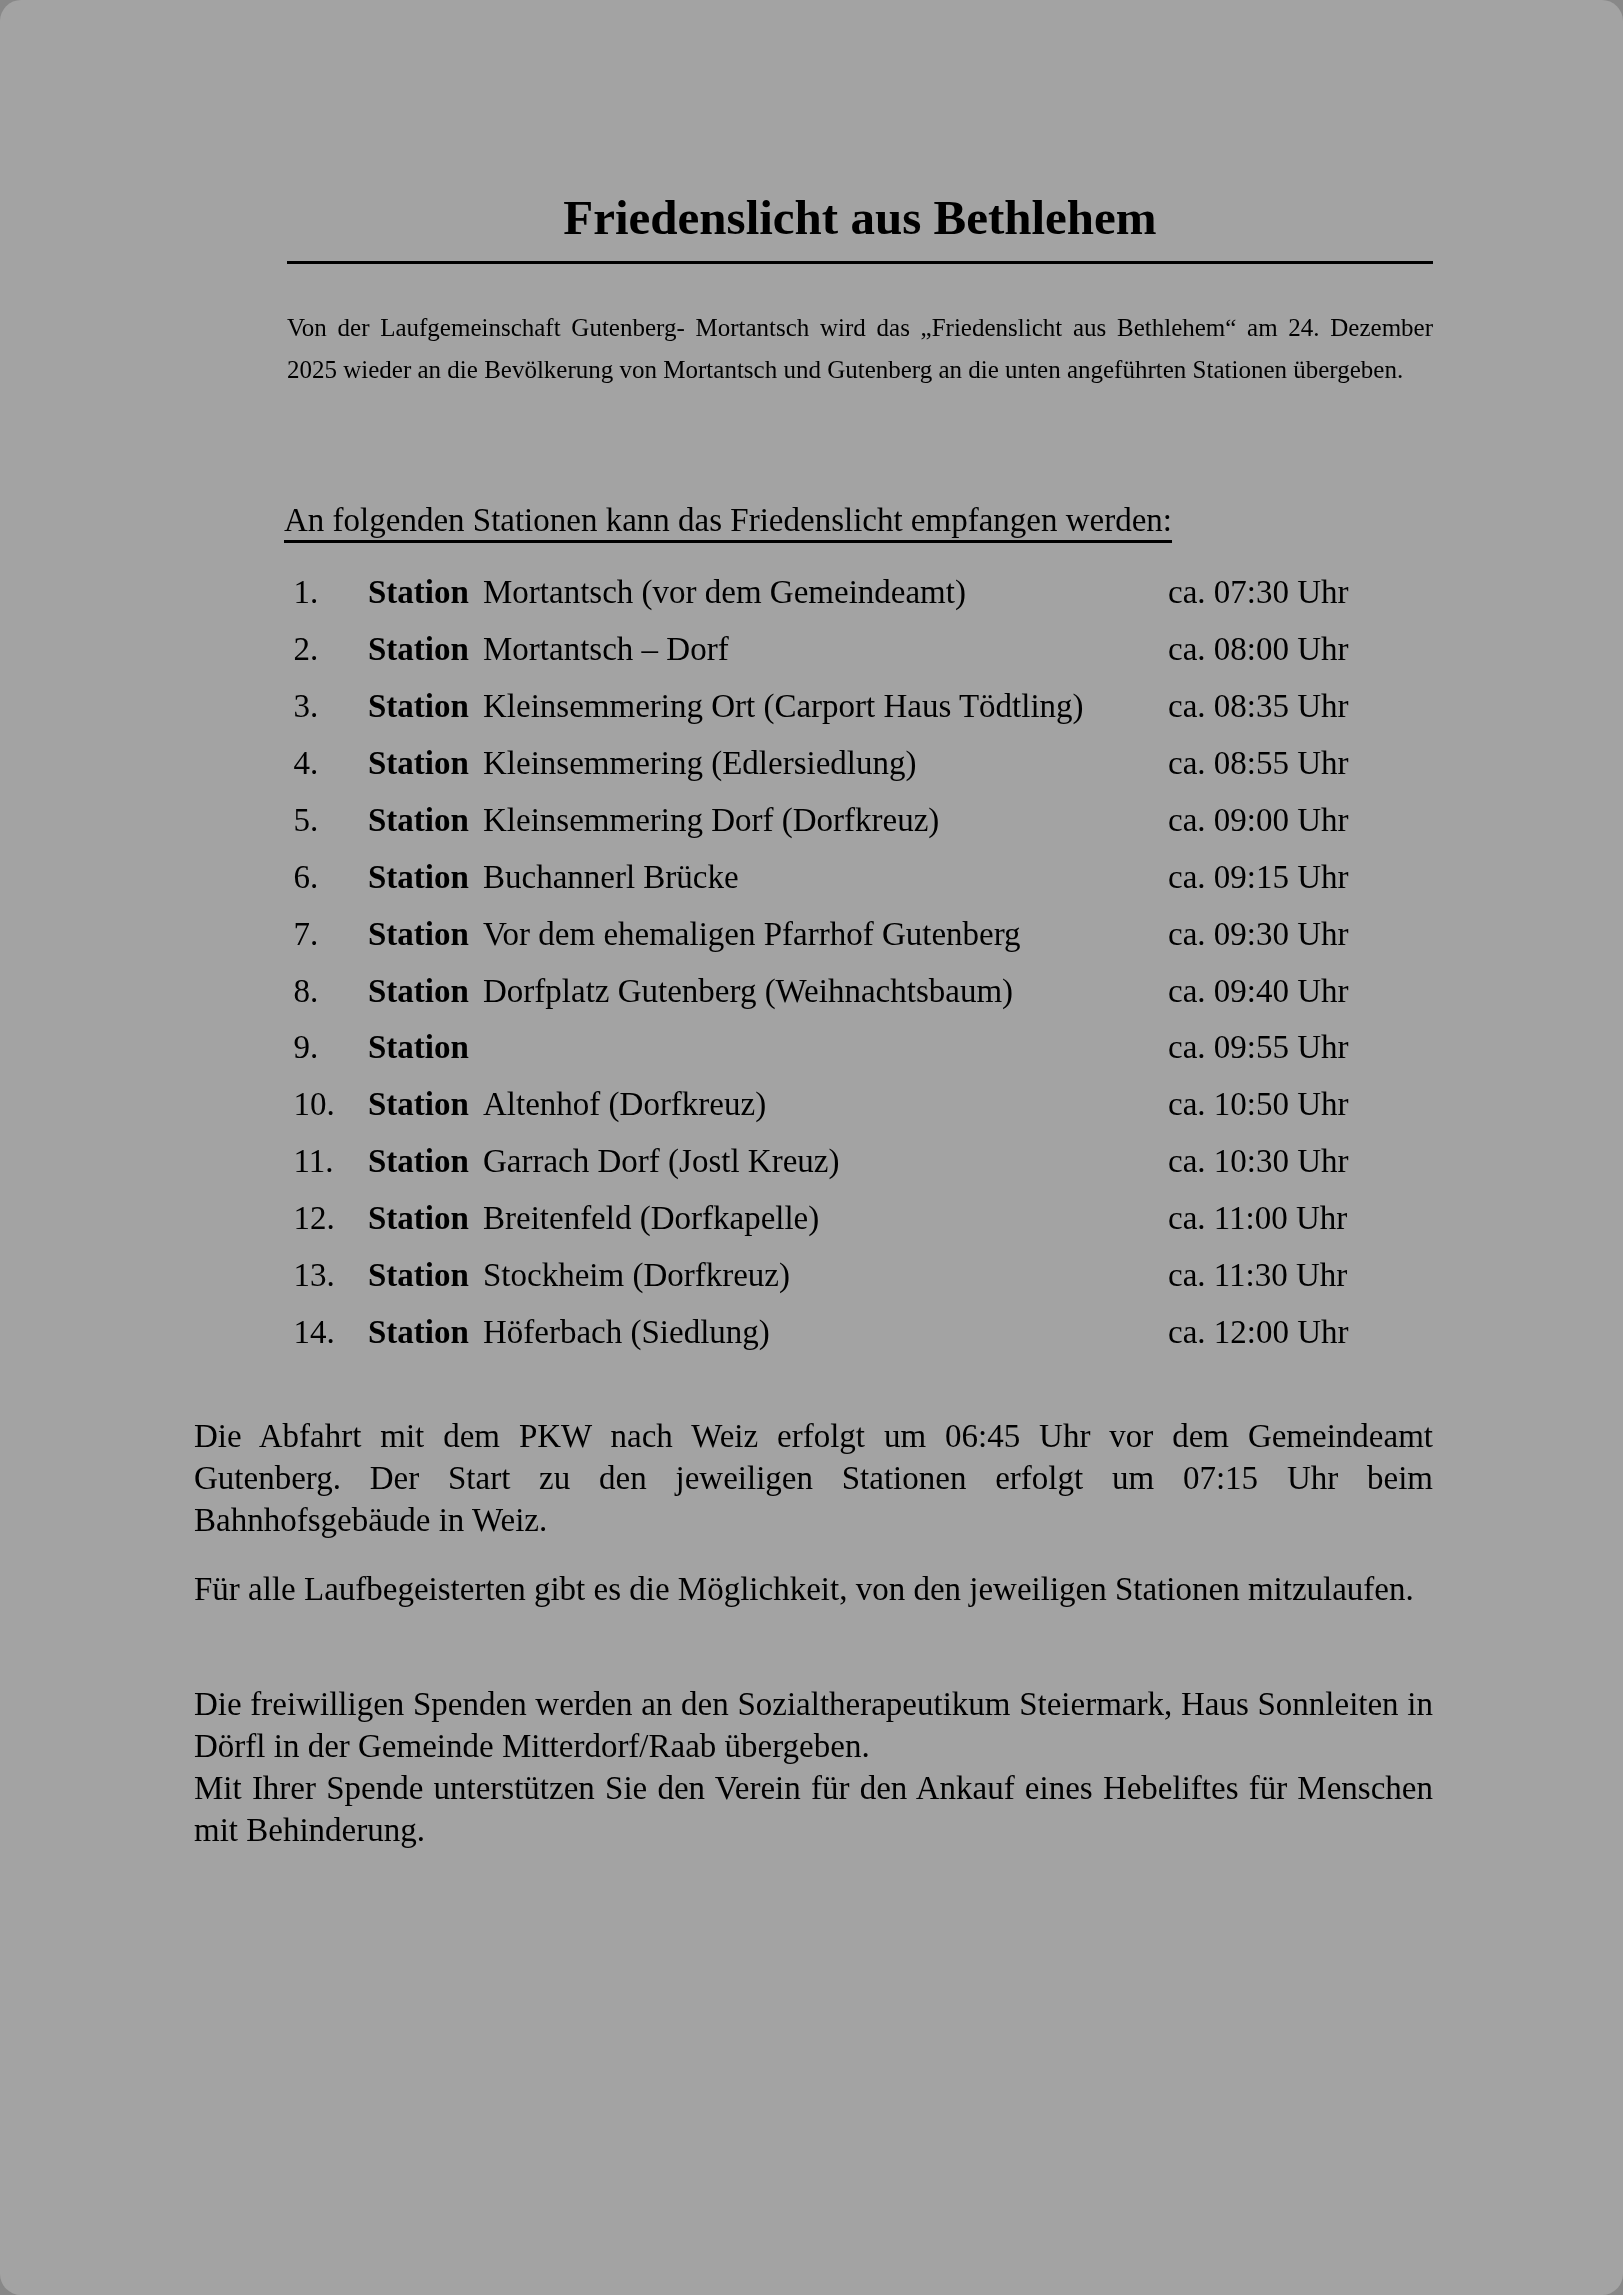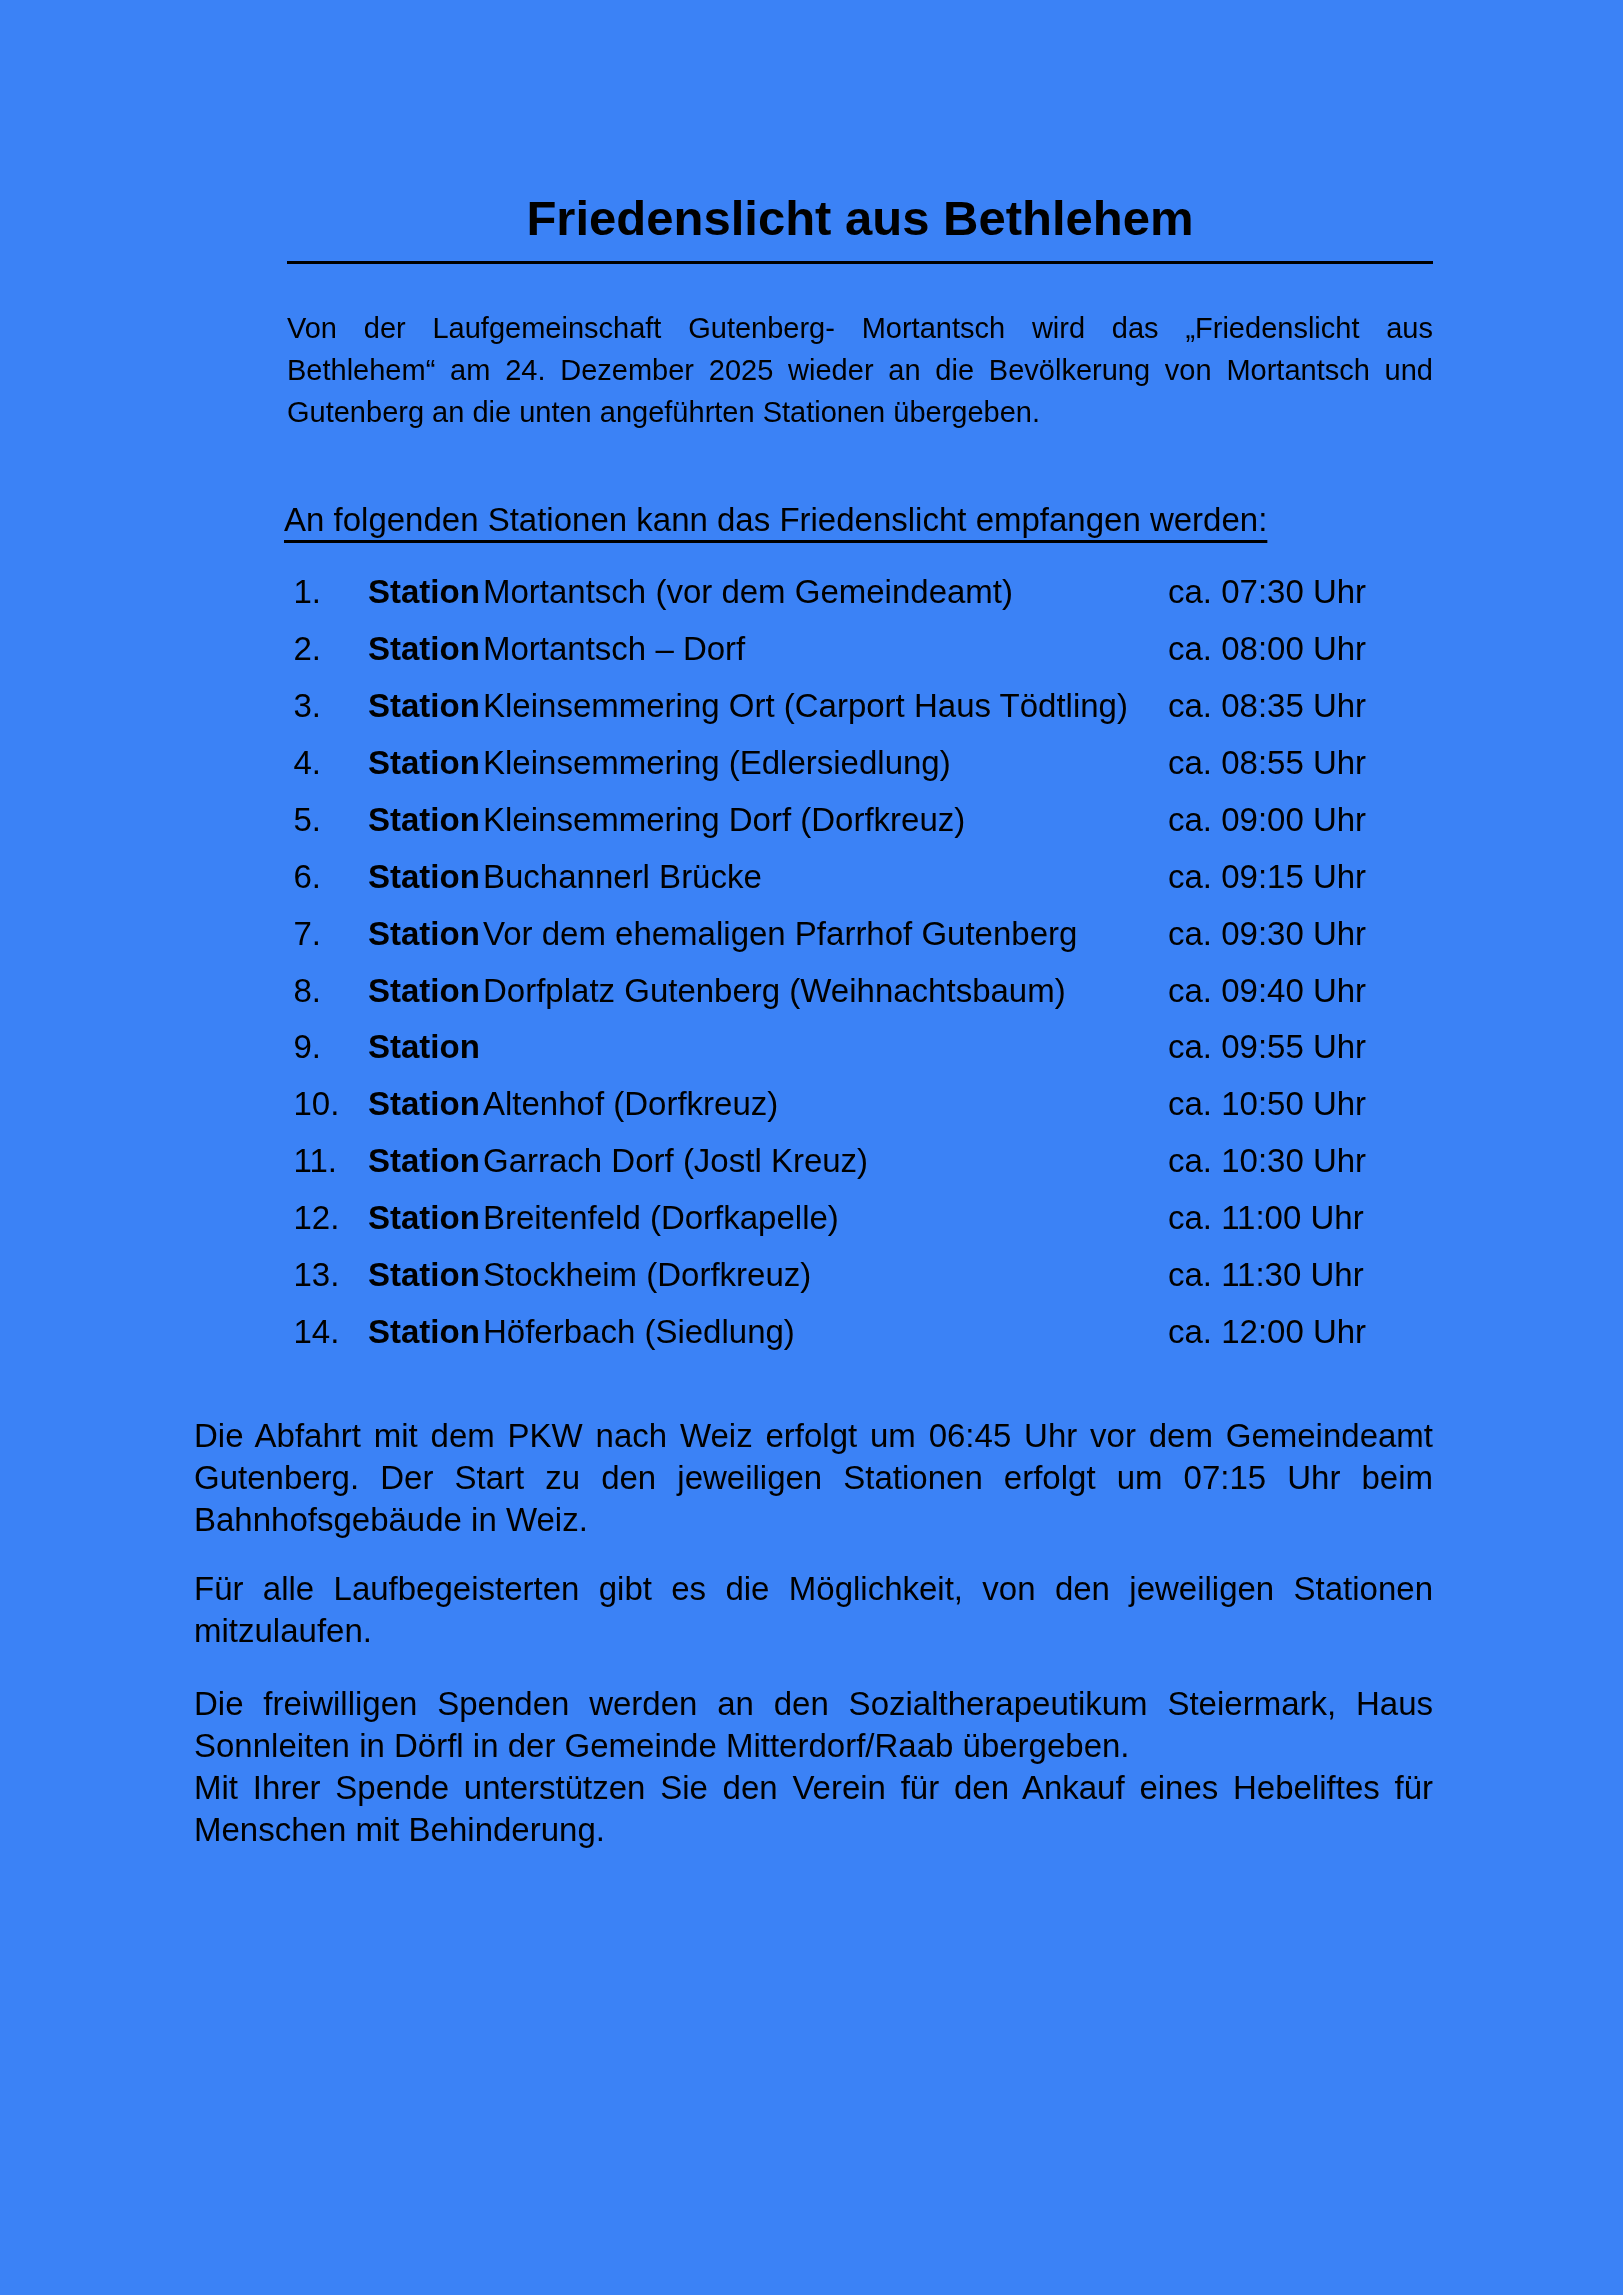--- a/index.html
+++ b/index.html
@@ -1,23 +1,24 @@
 <!DOCTYPE html>
 <html style="font-size:10.5px"><head>
 <meta charset="utf-8">
 <style>
   html, body { margin: 0; padding: 0; background: #888; }
   .page {
     position: relative;
     width: 1623px;
     height: 2295px;
-    background: #3b82f6;
+    background: #a3a3a3;
     color: #000000;
-    font-family: Liberation Sans, sans-serif;
+    font-family: Liberation Serif, serif;
     overflow: hidden;
+    border-radius: 21px;
   }
   .doc-title {
     position: absolute;
     left: 287px;
     top: 190px;
     width: 1146px;
     font-size: 49px;
     font-weight: bold;
     line-height: 56px;
     text-align: center;
@@ -29,21 +30,21 @@
     top: 261px;
     width: 1146px;
     height: 2.6px;
     background: #000000;
   }
   .intro {
     position: absolute;
     left: 287px;
     top: 307px;
     width: 1146px;
-    font-size: 29px;
+    font-size: 25px;
     line-height: 42px;
     text-align: justify;
   }
   .stations-heading {
     position: absolute;
     left: 284px;
     top: 499px;
     width: 1146px;
     font-size: 33px;
     line-height: 42px;

